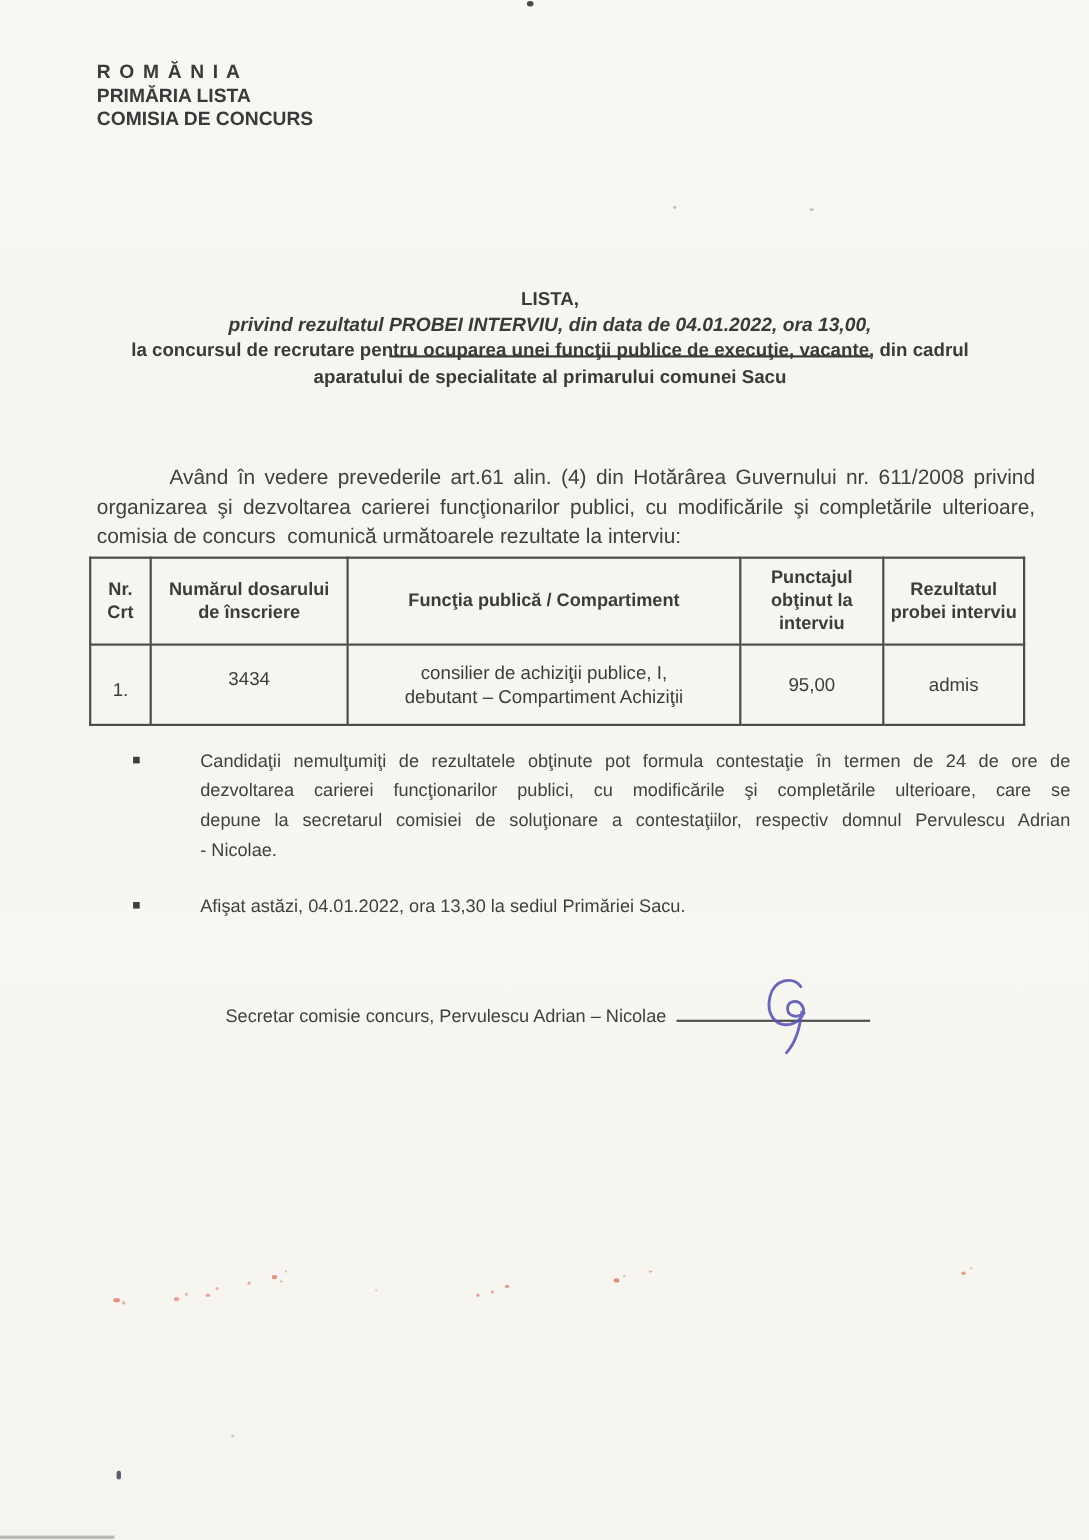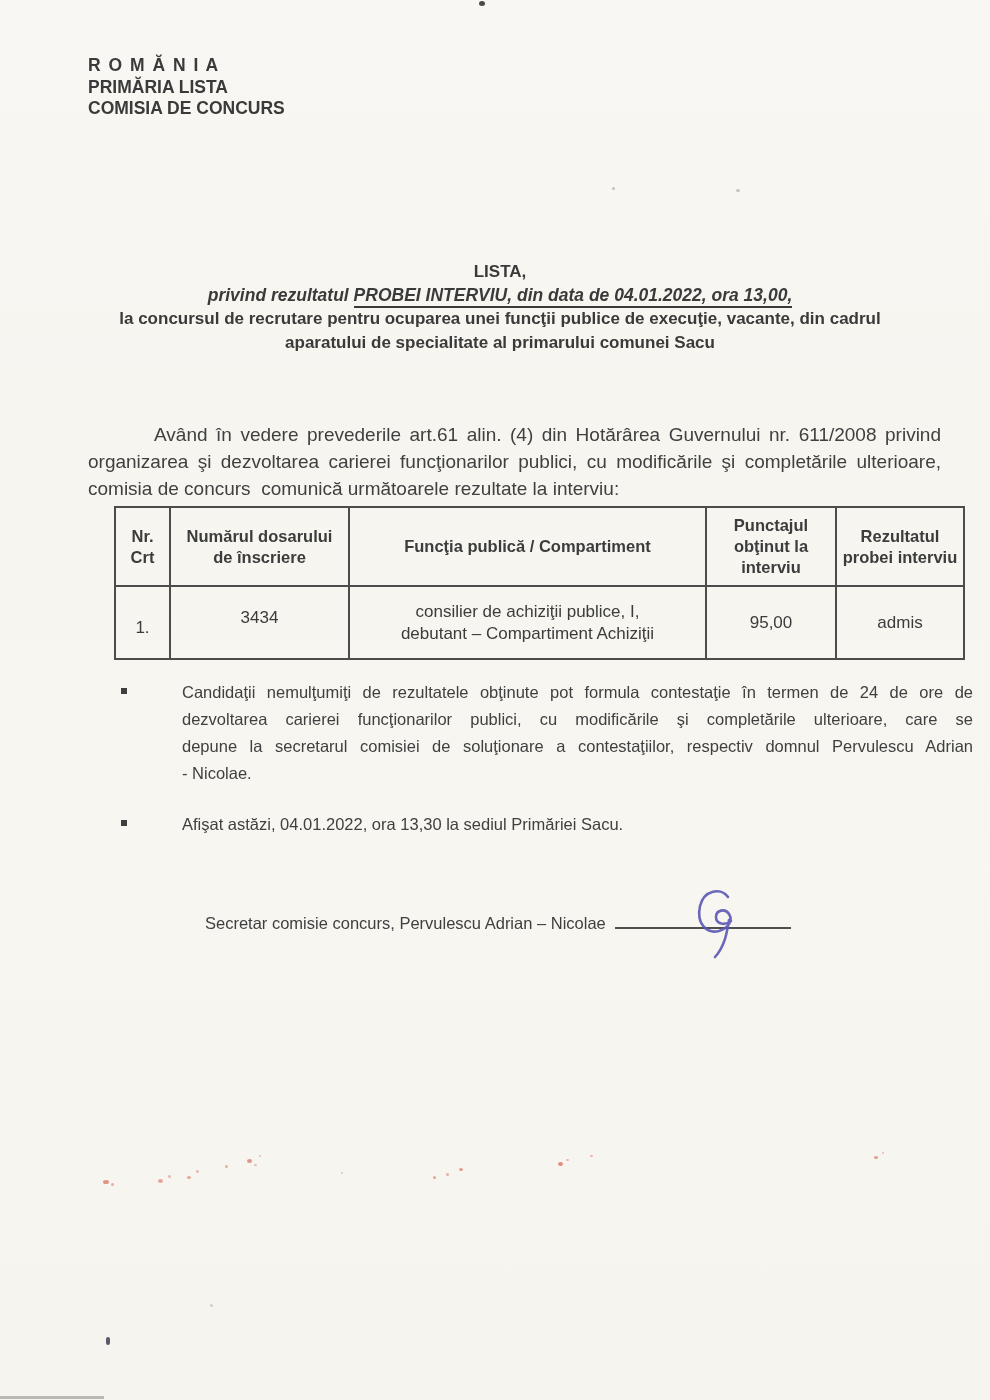--- a/index.html
+++ b/index.html
@@ -13,30 +13,30 @@
     overflow:hidden;
   }
 
   
   .letterhead{position:absolute;left:88px;top:55px;font-weight:bold;font-size:17.5px;line-height:21.5px;color:#3a3a3a;}
   .letterhead .country{letter-spacing:1.5px;}
 
   
   .title-block{position:absolute;left:60px;top:260px;width:880px;text-align:center;font-weight:bold;font-size:17px;line-height:23.5px;color:#3a3a3a;}
   .title-block .subtitle{font-style:italic;font-size:17.5px;}
-  .title-block .subtitle .u{border-bottom:2px solid #3a3a3a;padding-bottom:1px;}
+  .title-block .subtitle .u{border-bottom:2px solid #3a3a3a;padding-bottom:18px;}
 
   
   .intro{position:absolute;left:88px;top:421px;width:853px;font-size:19px;line-height:27px;color:#404040;}
   .intro .jline{text-align:justify;text-align-last:justify;}
   .intro .line-indent{text-indent:66px;}
   .intro .lastline{white-space:pre-wrap;}
 
   
-  .results-table{position:absolute;left:81px;top:506px;border-collapse:collapse;table-layout:fixed;width:849px;color:#3c3c3c;margin-left:33px;}
+  .results-table{position:absolute;left:81px;top:506px;border-collapse:collapse;table-layout:fixed;width:849px;color:#3c3c3c;}
   .results-table th,.results-table td{border:2px solid #4c4c4c;vertical-align:middle;text-align:center;padding:4px 4px;}
   .results-table th{font-weight:bold;font-size:16.5px;line-height:21px;padding-top:7px;padding-bottom:7px;}
   .results-table td{font-size:17px;line-height:22px;height:47px;font-weight:normal;}
   .results-table td.nr-cell{padding-top:14px;}
 
   
   .bullet-marker{position:absolute;width:6px;height:6px;background:#3f3f3f;}
   .bullet-text{position:absolute;left:148px;width:791px;font-size:16.5px;line-height:27px;color:#404040;margin-left:34px;}
   .bullet-text .jline{text-align:justify;text-align-last:justify;}
 

